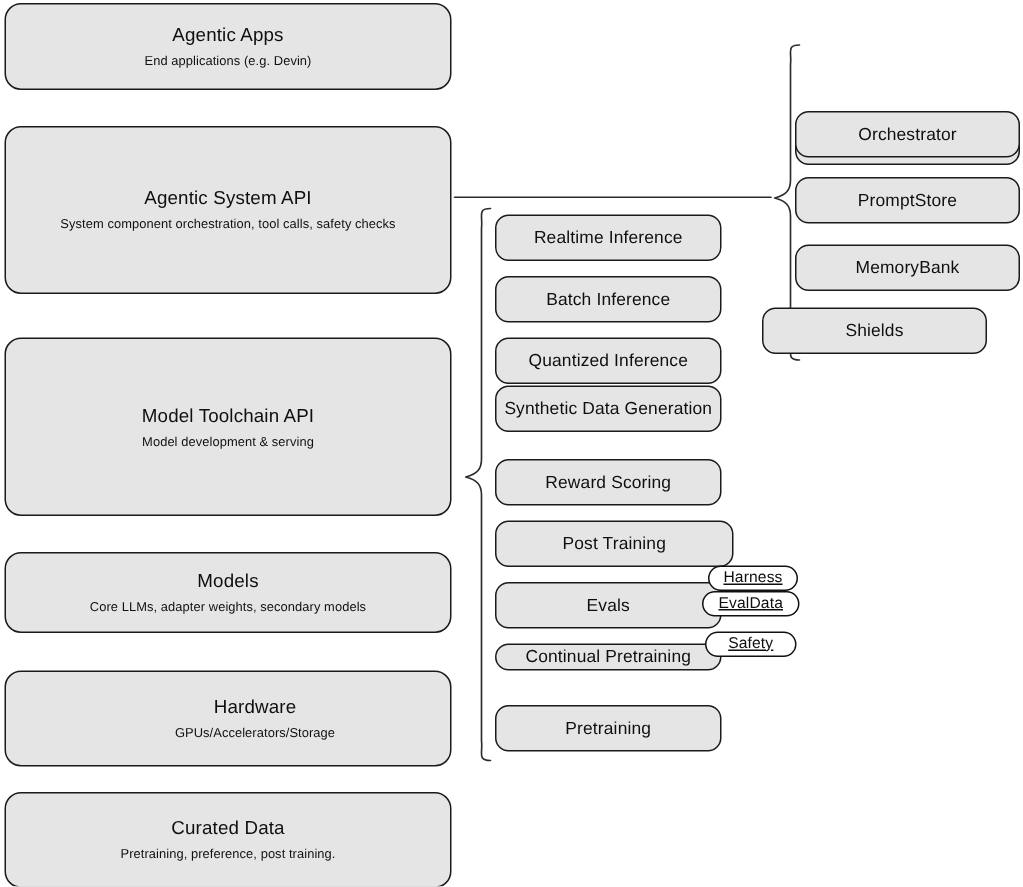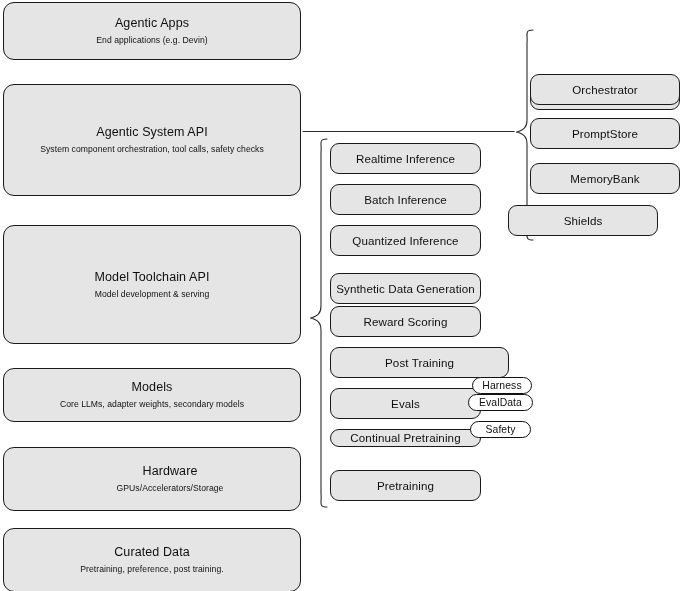--- a/index.html
+++ b/index.html
@@ -72,20 +72,21 @@
     display: flex;
     align-items: center;
     justify-content: center;
     z-index: 5;
   }
   .pill .label {
     font-size: 10.4px;
     color: #0f0f0f;
     line-height: 12px;
     letter-spacing: .1px;
+    text-decoration: underline;
   }
 
   
   #wires {
     position: absolute;
     left: 0;
     top: 0;
     width: 682px;
     height: 591px;
     overflow: visible;
@@ -157,27 +158,27 @@
 
   <div class="node item" style="left:330px; top:143px; width:151px; height:31px;">
     <div class="label">Realtime Inference</div>
   </div>
   <div class="node item" style="left:330px; top:184px; width:151px; height:31px;">
     <div class="label">Batch Inference</div>
   </div>
   <div class="node item" style="left:330px; top:225px; width:151px; height:31px;">
     <div class="label">Quantized Inference</div>
   </div>
-  <div class="node item" style="left:330px; top:273px; width:151px; height:31px;">
+  <div class="node item" style="left:330px; top:257px; width:151px; height:31px;">
     <div class="label">Synthetic Data Generation</div>
   </div>
   <div class="node item" style="left:330px; top:306px; width:151px; height:31px;">
     <div class="label">Reward Scoring</div>
   </div>
-  <div class="node item" style="left:330px; top:347px; width:179px; height:31px;">
+  <div class="node item" style="left:330px; top:347px; width:159px; height:31px;">
     <div class="label">Post Training</div>
   </div>
   <div class="node item" style="left:330px; top:388px; width:151px; height:31px;align-items:center;">
     <div class="label">Evals</div>
   </div>
   <div class="node item" style="left:330px; top:429px; width:151px; height:18px;">
     <div class="label">Continual Pretraining</div>
   </div>
   <div class="node item" style="left:330px; top:470px; width:151px; height:31px;">
     <div class="label">Pretraining</div>

